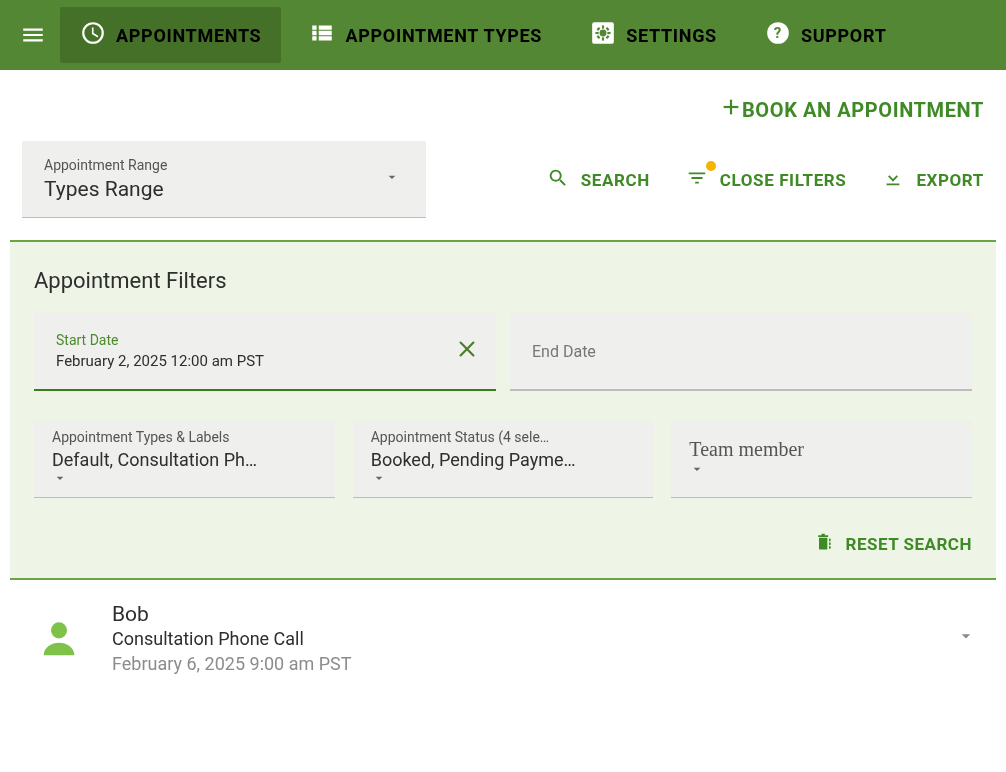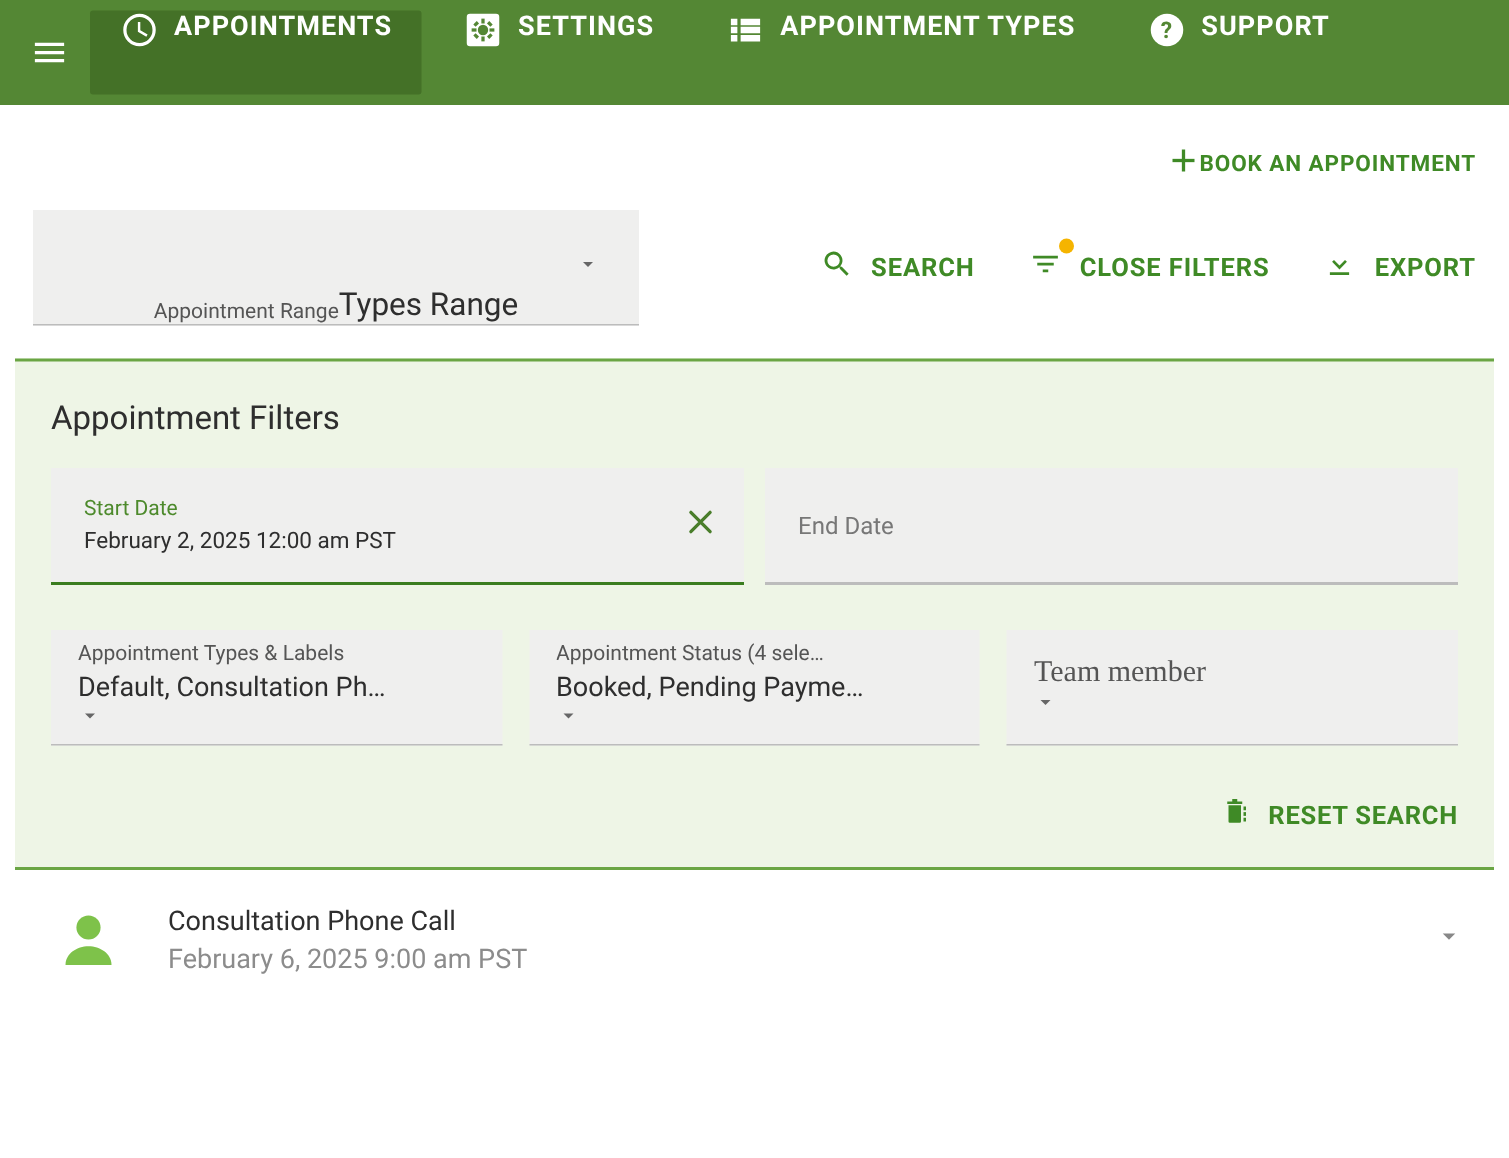--- a/index.html
+++ b/index.html
@@ -20,36 +20,36 @@
   body { height:772px; overflow:hidden; }
 
   
   .topnav {
     display:flex; align-items:center; height:70px; background:var(--olive);
     padding:0 14px; gap:8px; color:#fff;
   }
   .burger { width:38px; height:38px; display:flex; align-items:center; justify-content:center; cursor:pointer; }
   .burger svg { width:26px; height:26px; fill:#fff; }
   .nav-item {
-    display:flex; gap:10px; padding:0 20px; height:56px;
-    color:#ffffff; font-weight:700; letter-spacing:0.7px; font-size:18px;
+    display:flex; align-items:center; gap:10px; padding:0 20px; height:56px;
+    color:#000000; font-weight:700; letter-spacing:0.7px; font-size:18px;
     cursor:pointer; border-radius:2px;
   }
   .nav-item.active { background:var(--olive-dark); }
   .nav-item svg { width:26px; height:26px; fill:#fff; }
 
   
   .subbar { display:flex; justify-content:flex-end; padding:26px 22px 0 22px; }
-  .book-btn { display:flex; align-items:center; color:var(--green-text); font-weight:700; letter-spacing:0.6px; font-size:15px; cursor:pointer; }
+  .book-btn { display:flex; align-items:center; color:var(--green-text); font-weight:700; letter-spacing:0.6px; font-size:20px; cursor:pointer; }
   .book-btn svg { width:22px; height:22px; stroke:var(--green-text); stroke-width:2.4; fill:none; }
 
   .toolbar-row { display:flex; align-items:center; gap:36px; padding:18px 22px 14px 22px; }
   .range-select {
     width:360px; height:76px; background:var(--gray-bg); border-bottom:1px solid var(--gray-border);
-    display:flex; flex-direction:row; justify-content:center; padding:0 22px; position:relative; cursor:pointer;align-items:flex-end;
+    display:flex; flex-direction:column; justify-content:center; padding:0 22px; position:relative; cursor:pointer;
   }
   .range-select .floating-label { font-size:14px; color:var(--text-mid); }
   .range-select .value { font-size:21px; color:var(--text-dark); margin-top:4px; }
   .range-select .caret { position:absolute; right:26px; top:50%; transform:translateY(-50%); }
 
   .spacer { flex:1; }
   .action-link { display:flex; align-items:center; gap:12px; color:var(--green-text); font-weight:700; letter-spacing:0.6px; font-size:17px; cursor:pointer; position:relative; }
   .action-link svg { width:22px; height:22px; fill:var(--green-text); }
   .badge-dot { position:absolute; top:-6px; right:-8px; width:10px; height:10px; border-radius:50%; background:var(--badge); }
 
@@ -109,20 +109,29 @@
       </svg>
   </div>
 
   <div class="nav-item active">
     <span>
       <svg viewBox="0 0 24 24">
           <path d="M12 2a10 10 0 1 0 0 20 10 10 0 0 0 0-20zm0 18a8 8 0 1 1 0-16 8 8 0 0 1 0 16zm.5-13H11v6l5.2 3.1.8-1.3-4.5-2.7z"></path>
         </svg>
     </span>
     <span>APPOINTMENTS</span>
+  </div>
+
+  <div class="nav-item">
+    <span>
+      <svg viewBox="0 0 24 24">
+          <path d="M3 5h4v4H3zM9 5h12v4H9zM3 10h4v4H3zM9 10h12v4H9zM3 15h4v4H3zM9 15h12v4H9z"></path>
+        </svg>
+    </span>
+    <span>APPOINTMENT TYPES</span>
   </div>
 
   <div class="nav-item">
     <span>
       <svg viewBox="0 0 24 24">
           <rect x="2" y="2" width="20" height="20" rx="2" fill="#fff"></rect>
           <circle cx="12" cy="12" r="3.2" fill="#548734"></circle>
           <g fill="#548734">
             <rect x="11" y="5" width="2" height="3"></rect>
             <rect x="11" y="16" width="2" height="3"></rect>
@@ -134,29 +143,20 @@
             <rect x="6.8" y="14.2" width="2" height="3" transform="rotate(-45 7.8 15.7)"></rect>
           </g>
         </svg>
     </span>
     <span>SETTINGS</span>
   </div>
 
   <div class="nav-item">
     <span>
       <svg viewBox="0 0 24 24">
-          <path d="M3 5h4v4H3zM9 5h12v4H9zM3 10h4v4H3zM9 10h12v4H9zM3 15h4v4H3zM9 15h12v4H9z"></path>
-        </svg>
-    </span>
-    <span>APPOINTMENT TYPES</span>
-  </div>
-
-  <div class="nav-item">
-    <span>
-      <svg viewBox="0 0 24 24">
           <circle cx="12" cy="12" r="10" fill="#fff"></circle>
           <text x="12" y="17" text-anchor="middle" font-size="14" font-weight="700" fill="#548734">?</text>
         </svg>
     </span>
     <span>SUPPORT</span>
   </div>
 </div>
 
 <div class="subbar">
   <div class="book-btn">
@@ -275,20 +275,21 @@
 </div>
 
 <div class="appt-row">
   <div class="avatar">
     <svg viewBox="0 0 24 24">
         <circle cx="12" cy="8" r="4.2"></circle>
         <path d="M4 21c0-4 4-6.5 8-6.5s8 2.5 8 6.5z"></path>
       </svg>
   </div>
   <div class="appt-info">
+    <div class="appt-name">Bob</div>
     <div class="appt-type">Consultation Phone Call</div>
     <div class="appt-time">February 6, 2025 9:00 am PST</div>
   </div>
   <div class="expand-caret">
     <svg width="20" height="20" viewBox="0 0 24 24">
         <path d="M7 10l5 5 5-5z" fill="#888"></path>
       </svg>
   </div>
 </div>
 

